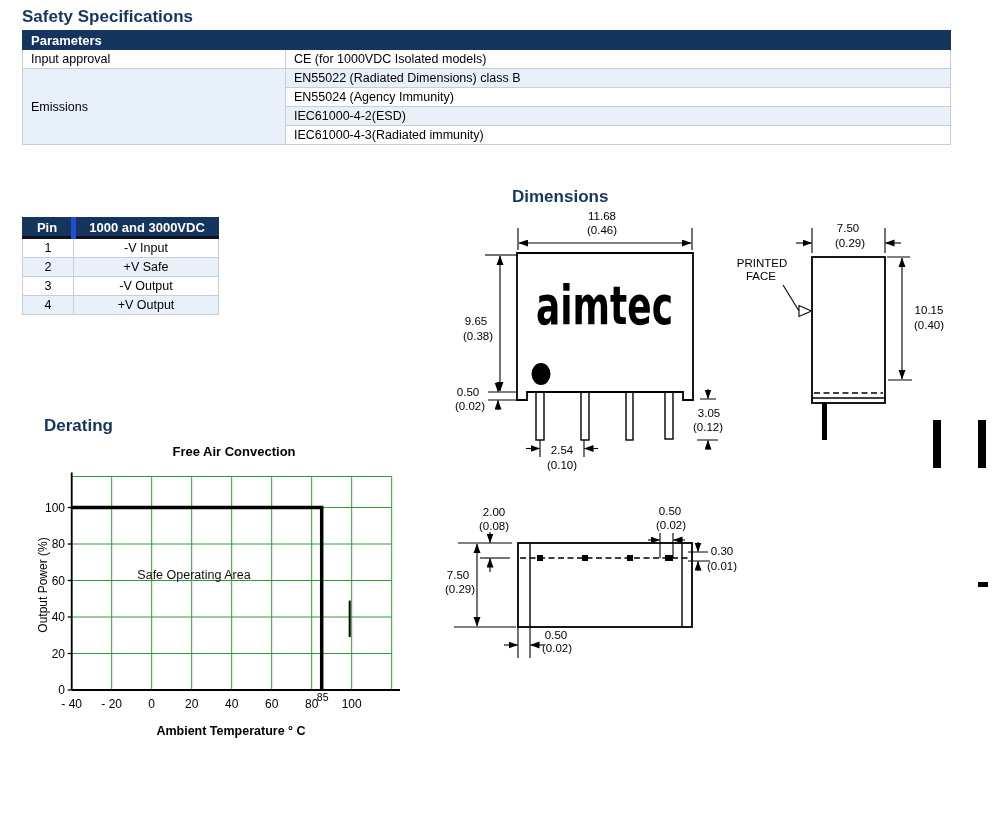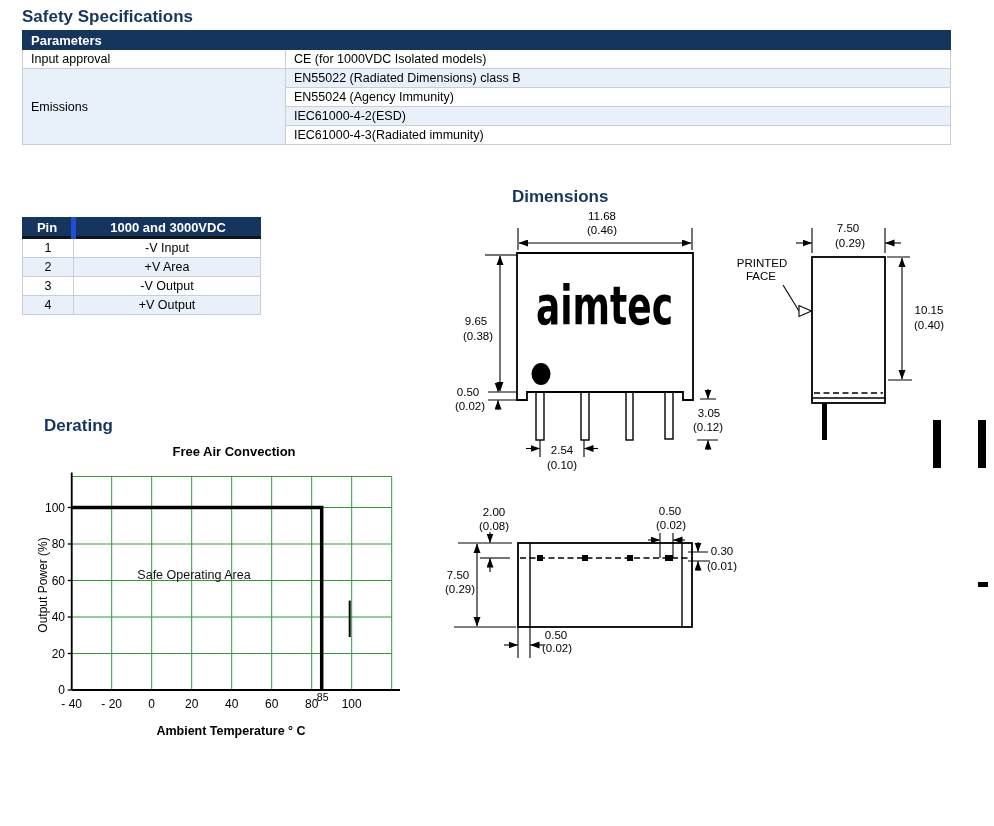--- a/index.html
+++ b/index.html
@@ -64,37 +64,37 @@
       <tr>
         <td class="alt">IEC61000-4-2(ESD)</td>
       </tr>
       <tr>
         <td>IEC61000-4-3(Radiated immunity)</td>
       </tr>
     </tbody>
   </table>
 
 
-  <table class="pin-table" style="left:22px;top:217px;width:239px;">
+  <table class="pin-table" style="left:22px;top:217px;width:197px;">
     <colgroup>
         <col style="width:51px">
         <col>
       </colgroup>
     <tbody>
       <tr class="hd">
         <td>Pin</td>
         <td>1000 and 3000VDC</td>
       </tr>
       <tr>
         <td>1</td>
         <td>-V Input</td>
       </tr>
       <tr>
         <td class="alt">2</td>
-        <td class="alt">+V Area</td>
+        <td class="alt">+V Safe</td>
       </tr>
       <tr>
         <td>3</td>
         <td>-V Output</td>
       </tr>
       <tr>
         <td class="alt">4</td>
         <td class="alt">+V Output</td>
       </tr>
     </tbody>

